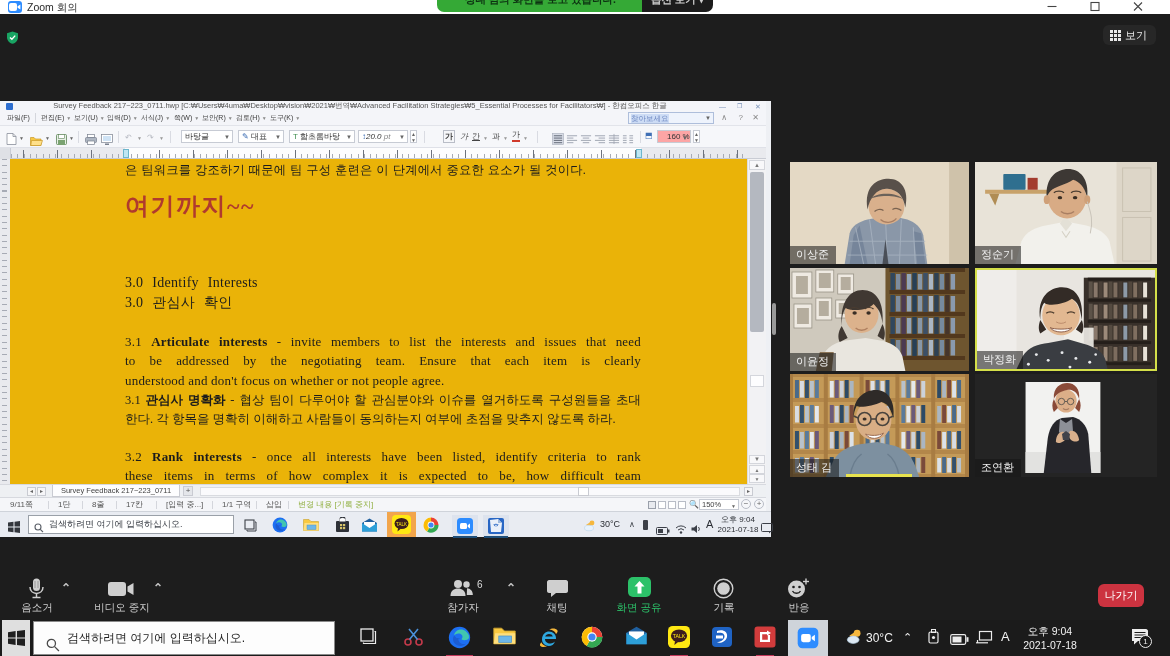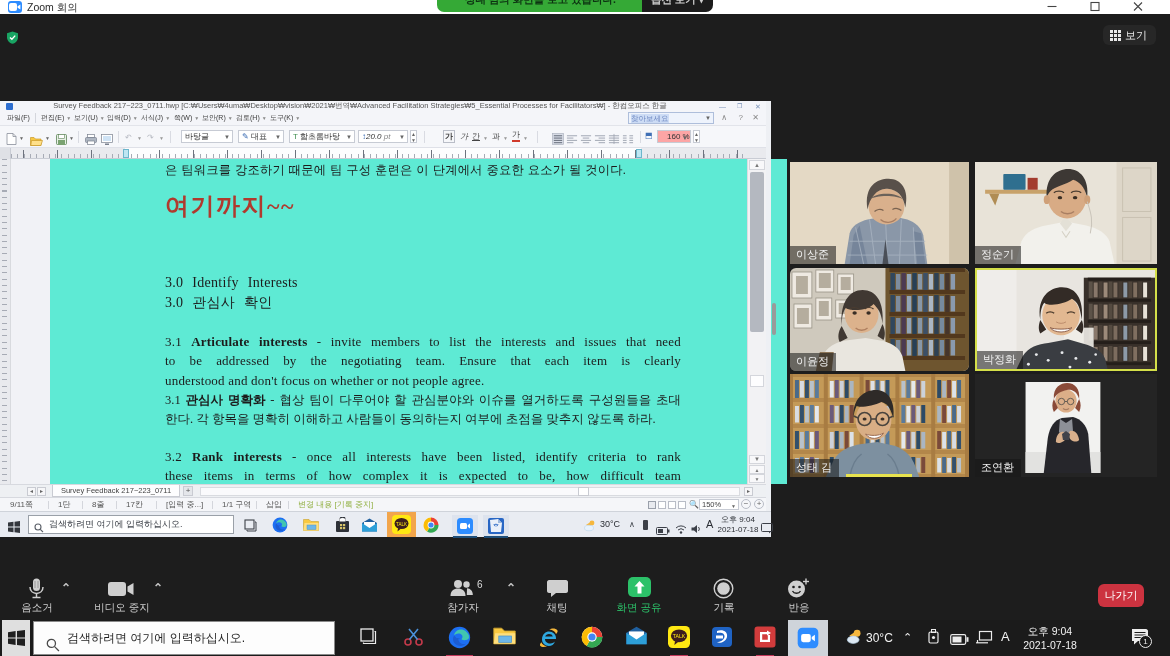--- a/index.html
+++ b/index.html
@@ -26,21 +26,21 @@
   #hwp-title{left:0;top:0;width:720px;text-align:center;font-size:7.5px;line-height:10px;color:#555;white-space:nowrap;overflow:hidden;}
   #hwp-menubar{left:0;top:10px;width:771px;height:15px;background:#f4f5f9;border-bottom:1px solid #e2e4ea;box-sizing:border-box;}
   .menu-item{font-size:7px;color:#3c3c3c;line-height:14px;white-space:nowrap;}
   .menu-item .ma{color:#8a8a8a;font-size:5px;}
   #hwp-toolbar{left:0;top:25px;width:771px;height:22px;background:#f6f7fa;border-bottom:1px solid #dfe1e8;box-sizing:border-box;}
   .combo{position:absolute;top:4px;height:13px;box-sizing:border-box;background:#fff;border:1px solid #c7cbd4;font-size:8px;color:#333;line-height:11px;padding-left:3px;}
   .combo .arr{position:absolute;right:2px;top:2px;color:#666;font-size:6px;line-height:8px;}
   .tsep{position:absolute;top:5px;width:1px;height:12px;background:#d9dbe2;}
   #hwp-ruler{left:0;top:47px;width:771px;height:11px;background:#e9eaee;}
   #hwp-vruler{left:0;top:58px;width:10px;height:325px;background:#e9eaee;border-right:1px solid #d8dade;}
-  #hwp-page{left:10px;top:58px;width:737px;height:325px;background:#5eead4;overflow:hidden;margin-left:40px;}
+  #hwp-page{left:10px;top:58px;width:737px;height:325px;background:#eab308;overflow:hidden;}
   #doc{position:absolute;left:115px;top:0;width:516px;height:325px;
     font-family:"Liberation Serif",serif;font-size:13px;color:#1c1c1c;}
   .jline{position:absolute;left:0;width:516px;text-align:justify;text-align-last:justify;white-space:normal;letter-spacing:0.2px;line-height:16px;}
   .jline.subhead{font-size:14px;word-spacing:5px;letter-spacing:0.3px;}
   .jline.topline{font-size:12.3px;word-spacing:0px;}
   .jline.ko{font-size:12.5px;letter-spacing:0px;}
   .jline.last{text-align-last:left;}
   #hwp-vscroll{left:747px;top:58px;width:19px;height:325px;background:#f2f2f4;border-left:1px solid #dcdce2;box-sizing:border-box;}
   #hwp-edge{left:766px;top:0px;width:5px;height:436px;background:#eef0f4;}
   #hwp-tabbar{left:0;top:383px;width:766px;height:13px;background:#eef0f3;border-top:1px solid #d7d9df;box-sizing:border-box;}
@@ -492,21 +492,21 @@
             <ellipse cx="111" cy="38" rx="3" ry="4.5" fill="#cfa078"></ellipse>
           <ellipse cx="84" cy="36" rx="2.2" ry="1.7" fill="#3a2e24"></ellipse>
             <ellipse cx="99" cy="36" rx="2.2" ry="1.7" fill="#3a2e24"></ellipse>
           <path d="M78 31 C80 29 86 29 88 31 M95 31 C97 29 103 29 105 31" stroke="#4a3c30" stroke-width="1.3" fill="none"></path>
           <path d="M85 50 C88 53 95 53 98 50" stroke="#a97f63" stroke-width="1.3" fill="none"></path>
           <path d="M111 40 C115 52 117 60 114 72" stroke="#c9c4ba" stroke-width="1" fill="none"></path>
         </svg>
         <div class="name-tag">정순기</div>
       </div>
 
-      <div class="tile" style="left:790px;top:254px;width:179px;height:103px;border-radius:6px;">
+      <div class="tile" style="left:790px;top:254px;width:179px;height:103px;">
         <svg viewBox="0 0 180 103" preserveAspectRatio="none">
           <rect width="180" height="103" fill="#cfc9bd"></rect>
           <g fill="#efeae2" stroke="#9a9488" stroke-width="0.8">
             <rect x="2" y="4" width="20" height="26"></rect>
               <rect x="26" y="2" width="18" height="22"></rect>
               <rect x="48" y="6" width="16" height="20"></rect>
             <rect x="4" y="36" width="18" height="24"></rect>
               <rect x="26" y="30" width="16" height="22"></rect>
               <rect x="46" y="32" width="14" height="18"></rect>
           </g>

